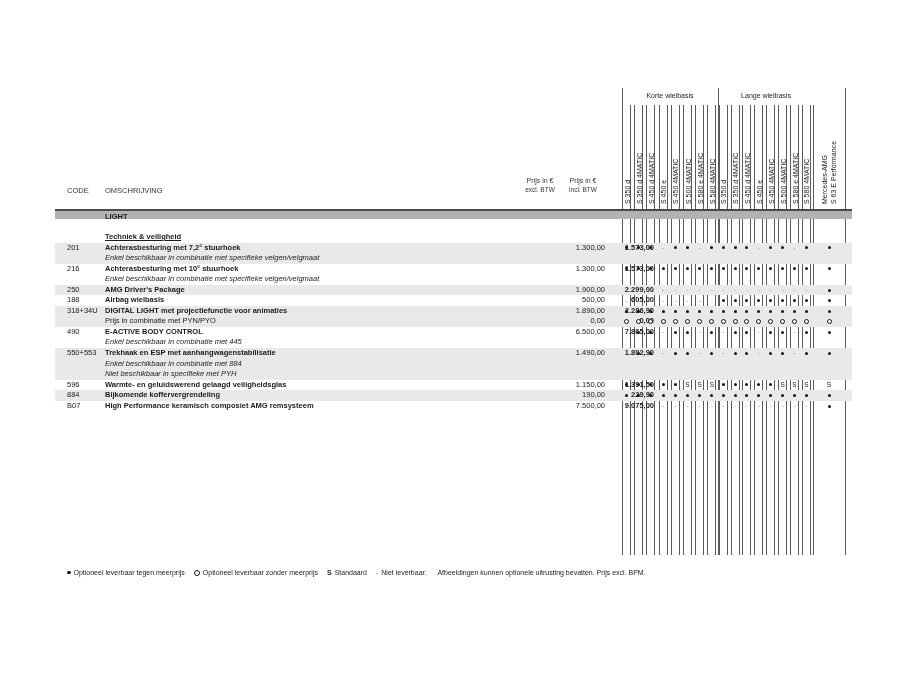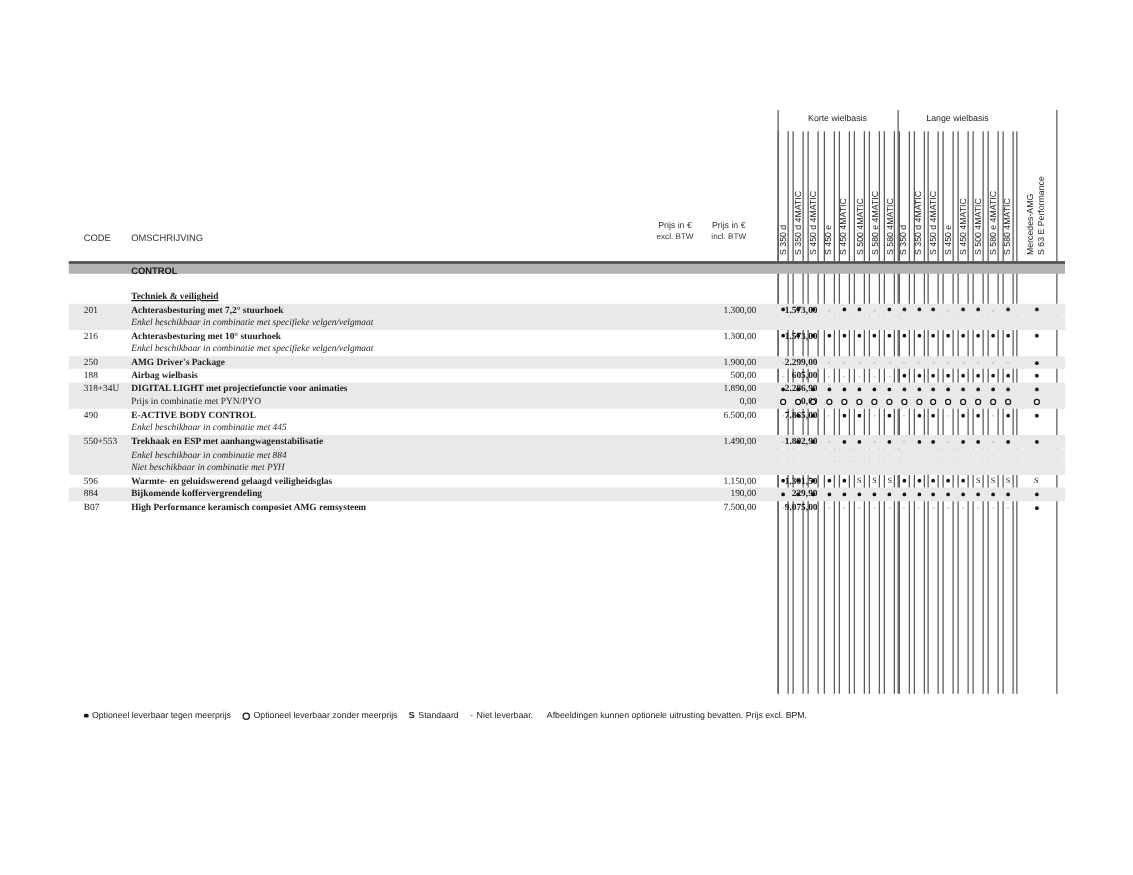--- a/index.html
+++ b/index.html
@@ -20,21 +20,21 @@
   .vtall{position:absolute;top:88px;height:467px;width:1px;background:#5a5a5a;}
   .vamg{position:absolute;top:105px;height:450px;width:1px;background:#5a5a5a;}
 
   
   #opties-bar{position:absolute;left:55px;top:209px;width:797px;height:10px;box-sizing:border-box;
               background:#b3b3b3;border-top:2px solid #4c4c4c;}
   #opties-bar span{position:absolute;left:50px;top:1px;font-size:7.5px;font-weight:bold;}
 
   
   #rows{position:absolute;left:55px;top:232px;width:797px;}
-  .row{position:relative;height:10.56px;font-size:7.5px;line-height:10.56px;font-family:Liberation Serif, serif;}
+  .row{position:relative;height:10.56px;font-size:7.5px;line-height:10.56px;}
   .row.shade{background:#e9e9e9;}
   .code{position:absolute;left:12px;}
   .desc{position:absolute;left:50px;white-space:nowrap;}
   .desc.b{font-weight:bold;}
   .desc.sec{font-weight:bold;text-decoration:underline;}
   .desc.note{font-style:italic;color:#222;}
   .p1{position:absolute;left:420px;width:130px;text-align:right;}
   .p2{position:absolute;left:479px;width:120px;text-align:right;font-weight:bold;}
   .sym{position:absolute;top:0;height:100%;display:flex;align-items:center;justify-content:center;}
   .dot{width:3px;height:3px;border-radius:50%;background:#141414;}
@@ -109,21 +109,21 @@
       <div>Prijs in €</div>
       <div class="l2">excl. BTW</div>
     </div>
     <div class="phead" style="left:553px;">
       <div>Prijs in €</div>
       <div class="l2">incl. BTW</div>
     </div>
   </div>
 
   <div id="opties-bar">
-    <span>CONTROL</span>
+    <span>LIGHT</span>
   </div>
 
   <div id="rows">
       <div class="row">
         <span class="desc sec">Techniek &amp; veiligheid</span>
       </div>
       <div class="row shade">
         <span class="code">201</span>
         <span class="desc b">Achterasbesturing met 7,2° stuurhoek</span>
         <span class="p1">1.300,00</span>
@@ -584,21 +584,21 @@
           <span class="dot"></span>
         </span>
         <span class="sym" style="left: 758px; width: 32px;">
           <span class="dot"></span>
         </span>
       </div>
       <div class="row shade">
         <span class="desc note">Enkel beschikbaar in combinatie met 884</span>
       </div>
       <div class="row shade">
-        <span class="desc note">Niet beschikbaar in combinatie met PYH</span>
+        <span class="desc note">Niet beschikbaar in specifieke met PYH</span>
       </div>
       <div class="row">
         <span class="code">596</span>
         <span class="desc b">Warmte- en geluidswerend gelaagd veiligheidsglas</span>
         <span class="p1">1.150,00</span>
         <span class="p2">1.391,50</span>
         <span class="sym" style="left: 567px; width: 9px;">
           <span class="dot"></span>
         </span>
         <span class="sym" style="left: 579.2px; width: 9px;">

